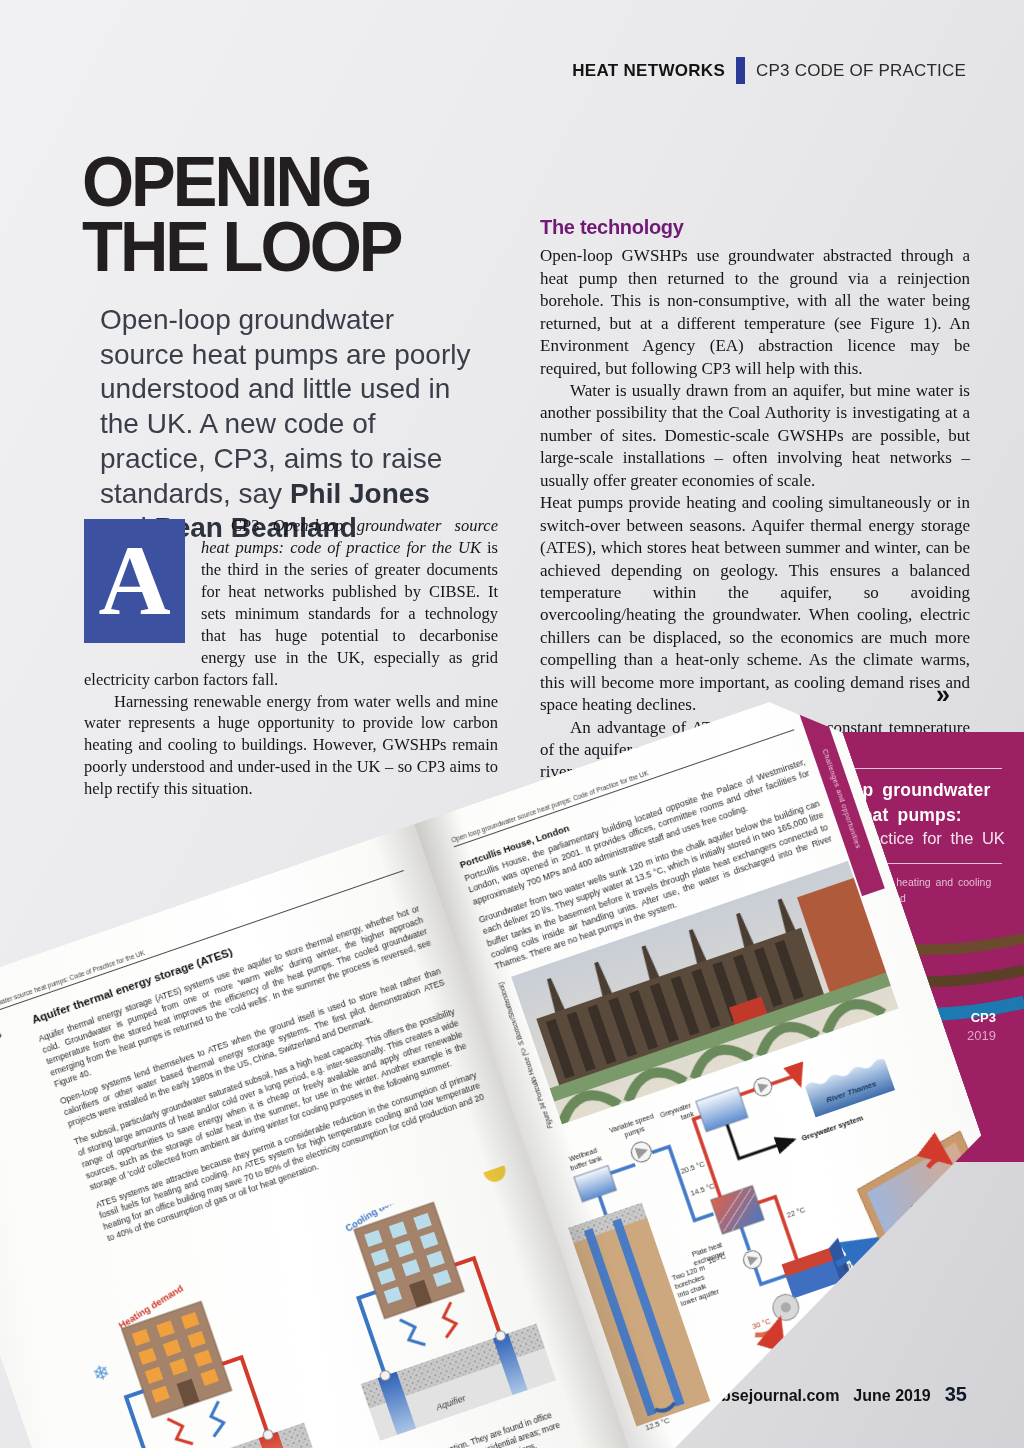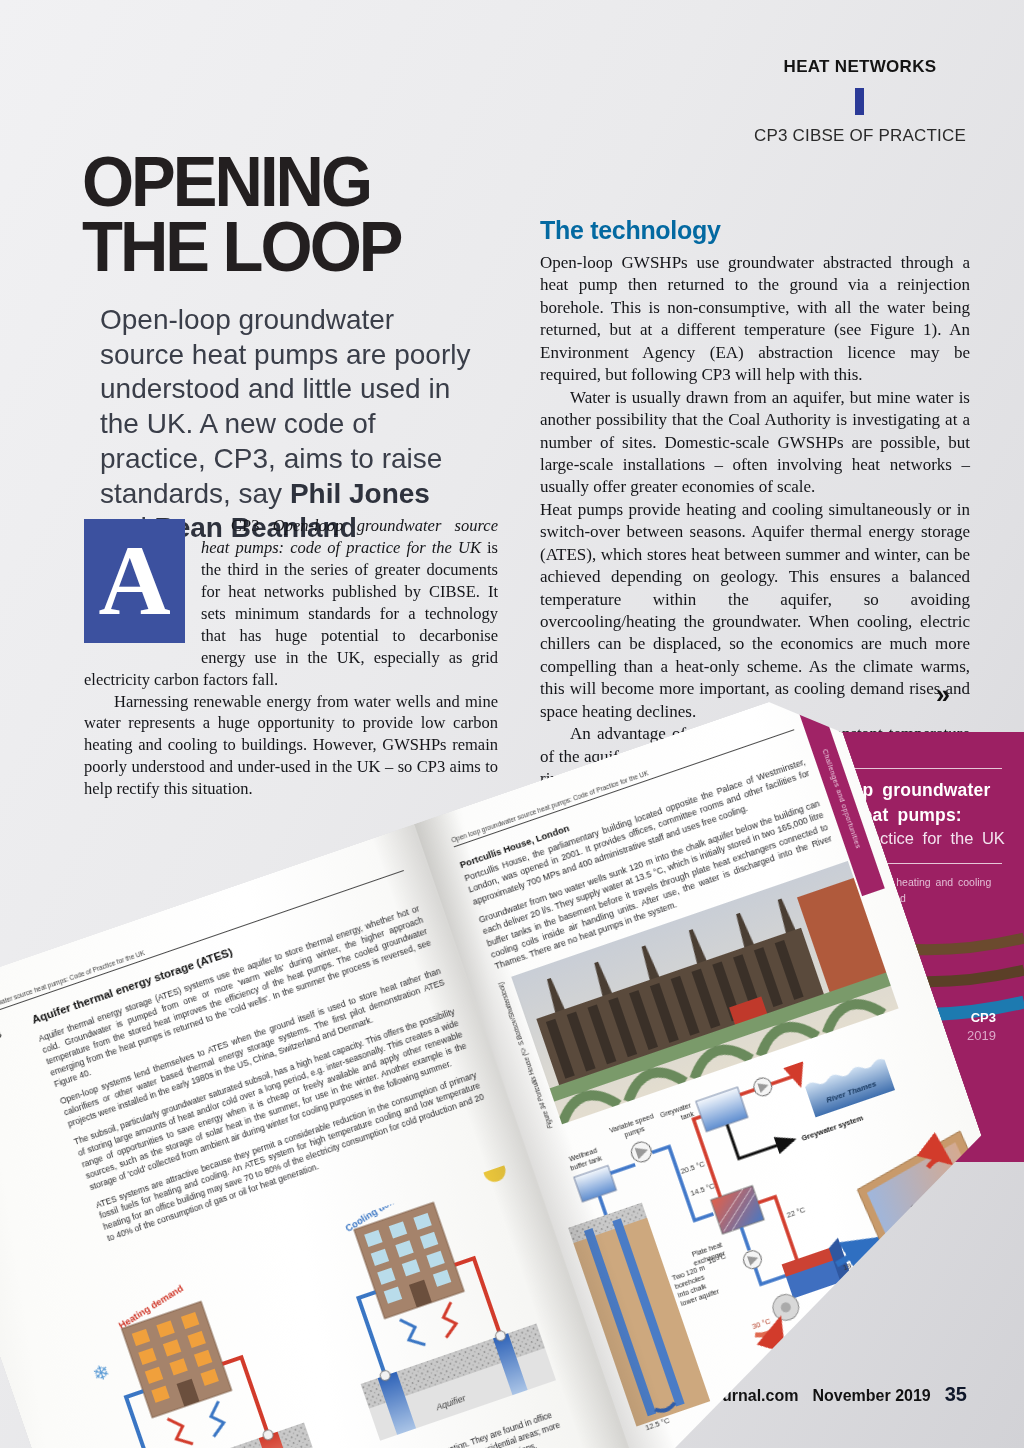--- a/index.html
+++ b/index.html
@@ -3,42 +3,42 @@
 <meta charset="utf-8">
 <style>
   html,body{margin:0;padding:0;}
   body{
     width:1024px;height:1448px;position:relative;overflow:hidden;
     background:linear-gradient(118deg,#f1f1f3 0%,#eaeaec 40%,#e0e0e3 72%,#d2d2d6 100%);
     font-family:"Liberation Sans",sans-serif;color:#1a1a1c;
   }
   .abs{position:absolute;}
   
-  .tophead{top:57px;right:58px;display:flex;align-items:center;gap:11px;flex-direction:column;}
+  .tophead{top:57px;right:58px;display:flex;align-items:center;gap:11px;}
   .tophead .sec{font-weight:700;font-size:17px;letter-spacing:.3px;color:#141414;}
   .tophead .bar{width:9px;height:27px;background:#2b3a97;}
   .tophead .topic{font-size:17px;color:#2a2a2a;letter-spacing:.2px;}
   
   .headline{left:82px;top:150px;font-weight:700;font-size:67px;line-height:.93;
     letter-spacing:-3px;color:#231f20;transform:scaleY(1.04);transform-origin:left top;}
   
   .standfirst{left:100px;top:303px;width:372px;font-size:28px;line-height:1.24;color:#3a3e49;}
   .standfirst b{color:#2e323d;}
   
   .colL{left:84px;top:515px;width:414px;font-family:"Liberation Serif",serif;
     font-size:16.5px;line-height:1.33;color:#15161a;text-align:justify;}
   .dropcap{float:left;width:101px;height:124px;background:#3c519f;margin:4px 16px 4px 0;
     display:flex;align-items:center;justify-content:center;}
   .dropcap span{color:#fff;font-size:100px;font-weight:700;font-family:"Liberation Serif",serif;line-height:1;}
   .colL p,.colR p{margin:0;}
   .indent{text-indent:30px;}
   .colR{left:540px;top:214px;width:430px;font-family:"Liberation Serif",serif;
     font-size:17px;line-height:1.32;color:#141519;text-align:justify;}
-  .subhead{font-family:"Liberation Sans",sans-serif;font-weight:700;font-size:25px;
-    color:#0369a1;margin:0 0 5px 0;letter-spacing:-.3px;}
+  .subhead{font-family:"Liberation Sans",sans-serif;font-weight:700;font-size:20px;
+    color:#701a75;margin:0 0 5px 0;letter-spacing:-.3px;}
   .subhead2{margin-top:17px;}
   .contmark{left:936px;top:680px;font-size:25px;font-weight:700;color:#111;}
   
   .footer{top:1383px;right:57px;display:flex;align-items:baseline;gap:14px;}
   .footer .site,.footer .issue{font-weight:700;font-size:16px;color:#121212;}
   .footer .pg{font-weight:700;font-size:20px;color:#0f172a;}
   
   .cover{left:762px;top:732px;width:262px;height:430px;background:#9c2063;z-index:1;}
   .cover .rule{position:absolute;left:22px;right:22px;height:1px;background:rgba(255,255,255,.75);}
   .cover .t1{position:absolute;left:22px;top:46px;color:#fff;font-weight:700;font-size:17.5px;
@@ -70,21 +70,21 @@
     font-size:6.4px;color:#2e2e2e;font-style:italic;}
   .p5frag{font-size:8.2px;line-height:1.45;color:#202024;}
   text{font-family:"Liberation Sans",sans-serif;}
 </style>
 </head>
 <body>
 
 <div class="abs tophead">
   <span class="sec">HEAT NETWORKS</span>
   <span class="bar"></span>
-  <span class="topic">CP3 CIBSE OF PRACTICE</span>
+  <span class="topic">CP3 CODE OF PRACTICE</span>
 </div>
 
 <div class="abs headline">
   <div>OPENING</div>
   <div>THE LOOP</div>
 </div>
 
 <div class="abs standfirst"><span>Open-loop groundwater source heat pumps are poorly understood and little used in the UK. A new code of practice, CP3, aims to raise standards, say </span><b>Phil Jones</b><span> and </span><b>Bean Beanland</b></div>
 
 <div class="abs colL">
@@ -395,15 +395,15 @@
       <text x="118" y="302" font-size="7" font-weight="bold" font-style="italic" fill="#2b2b2b">Figure 35</text>
       <text x="156" y="302" font-size="7" font-style="italic" fill="#2b2b2b">Schematic of the Portcullis House cooling system</text>
     </svg>
   </div>
 
   <div class="spineShade"></div>
 </div>
 
 <div class="abs footer">
   <span class="site">www.cibsejournal.com</span>
-  <span class="issue">November 2019</span>
+  <span class="issue">June 2019</span>
   <span class="pg">35</span>
 </div>
 
 </body></html>

